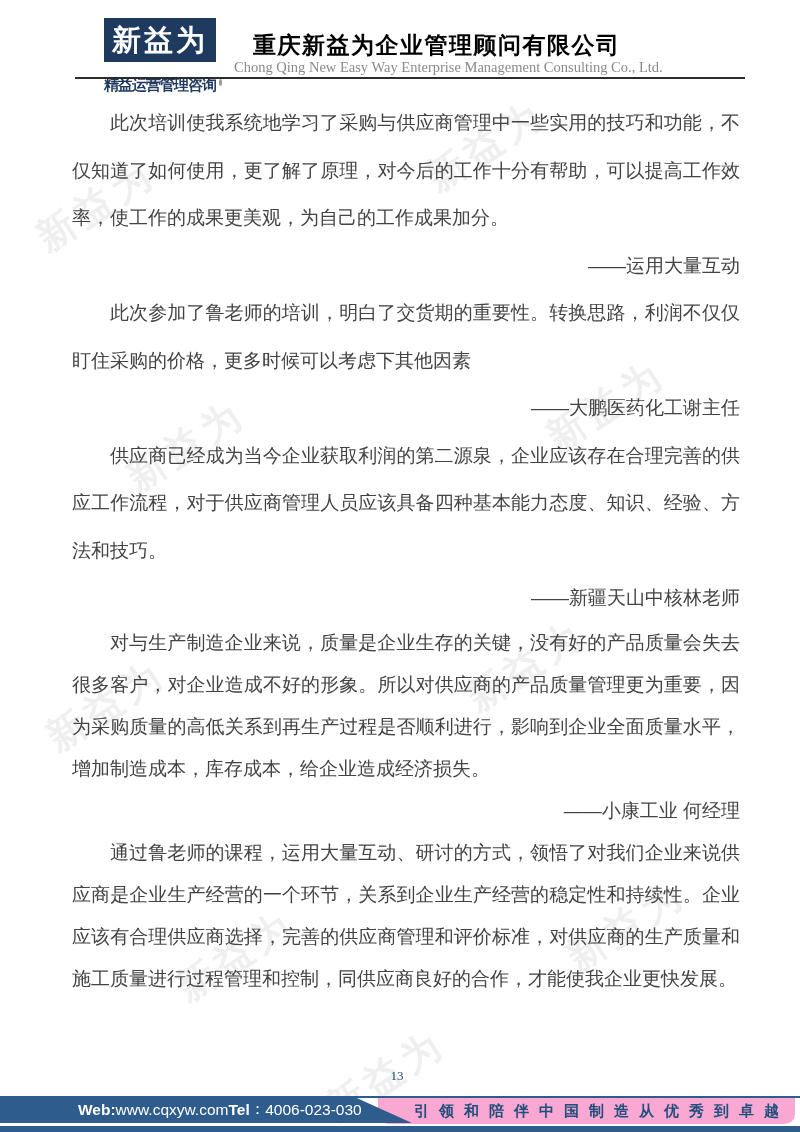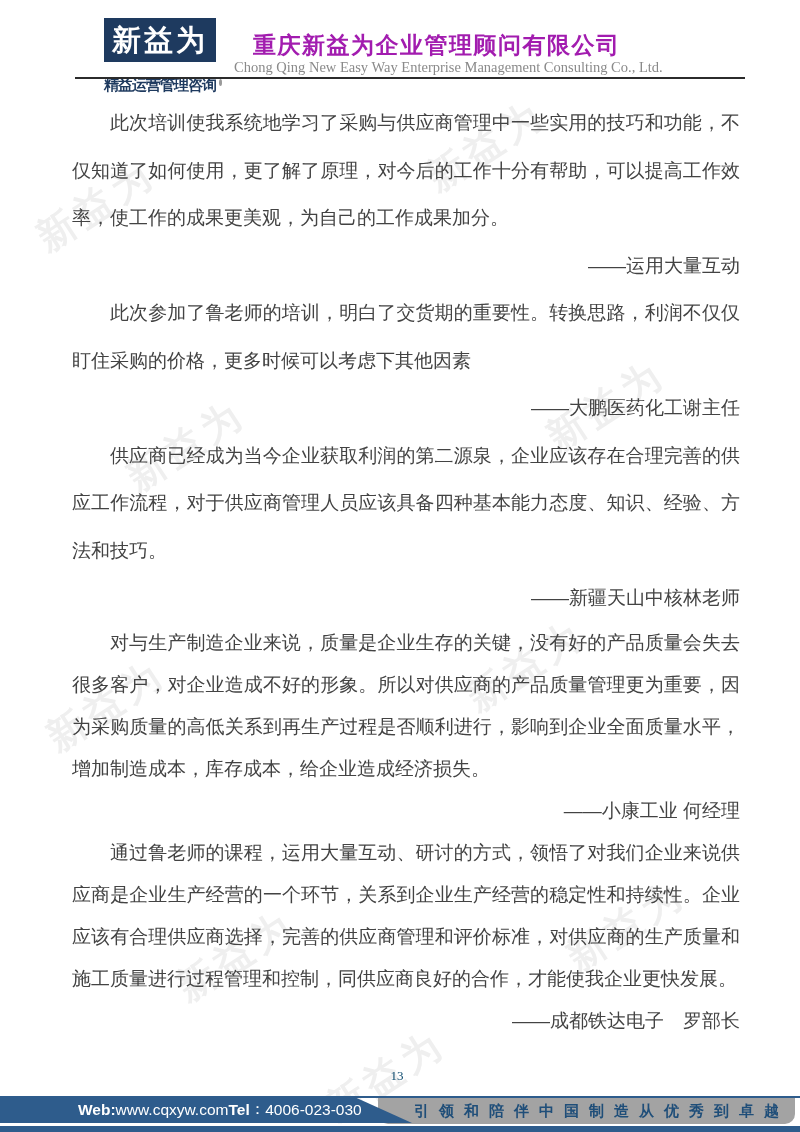--- a/index.html
+++ b/index.html
@@ -19,37 +19,37 @@
   .wm:nth-of-type(7){left:170px;top:930px;}
   .wm:nth-of-type(8){left:560px;top:900px;}
   .wm:nth-of-type(9){left:320px;top:1050px;}
   
   .logo{position:absolute;left:104px;top:18px;width:118px;}
   .logo-box{width:112px;height:44px;background:#1e3a5f;display:flex;align-items:center;justify-content:center;}
   .logo-box span{color:#ffffff;font-size:29px;font-weight:900;letter-spacing:3px;line-height:1;}
   .logo-band{margin-top:2px;display:flex;align-items:center;}
   .logo-band .band-text{font-size:15px;font-weight:900;color:#1e3a5f;letter-spacing:-1px;white-space:nowrap;margin-top:12px;}
   .logo-dot{width:7px;height:7px;border-radius:50%;background:#9a9a9a;margin-left:3px;margin-top:6px;}
-  .company-cn{position:absolute;left:253px;top:30px;font-size:23px;font-weight:700;color:#a21caf;letter-spacing:1.5px;white-space:nowrap;}
+  .company-cn{position:absolute;left:253px;top:30px;font-size:23px;font-weight:700;color:#000000;letter-spacing:1.5px;white-space:nowrap;}
   .company-en{position:absolute;left:234px;top:59px;font-size:14.5px;color:#8a8a8a;
               font-family:"Liberation Serif","DejaVu Serif",serif;white-space:nowrap;}
   .header-rule{position:absolute;left:75px;top:77px;width:670px;height:2px;background:#2b2b2b;}
   
   .body-text{position:absolute;left:72px;top:99px;width:668px;color:#434343;font-size:19px;text-align:justify;}
   .body-text p{margin:0;text-indent:2em;}
   .body-text .attr{text-indent:0;text-align:right;}
   .lh47 p{line-height:47.5px;}
   .lh42 p{line-height:42px;}
   
   .page-num{position:absolute;left:0;top:1068px;width:794px;text-align:center;font-size:13px;color:#0c4a6e;
             font-family:"Liberation Serif","DejaVu Serif",serif;}
   
   .footer{position:absolute;left:0;top:1095px;width:800px;height:37px;}
   .footer-topline{position:absolute;left:0;top:1px;right:0;height:2px;background:#2e5c8c;z-index:1;}
-  .footer-pill{position:absolute;left:378px;top:3px;right:5px;height:26px;background:#a3a3a3;
+  .footer-pill{position:absolute;left:378px;top:3px;right:5px;height:26px;background:#f9a8d4;
                border-radius:0 0 10px 10px;z-index:2;display:flex;align-items:center;justify-content:center;}
   .footer-slogan{font-size:15px;font-weight:700;color:#1f4e79;letter-spacing:10px;white-space:nowrap;padding-left:30px;}
   .footer-block{position:absolute;left:0;top:1px;width:412px;height:27px;background:#2e5c8c;z-index:3;
                 clip-path:polygon(0 0,85.5% 0,100% 100%,0 100%);
                 display:flex;align-items:center;padding-left:78px;box-sizing:border-box;}
   .footer-block,.footer-block span{color:#ffffff;font-size:15.5px;white-space:nowrap;}
   .footer-block .bold{font-weight:700;}
   .footer-strip{position:absolute;left:0;bottom:0;right:0;height:6px;background:#2e5c8c;z-index:4;}
 </style>
 </head>
@@ -97,21 +97,20 @@
       <p class="attr">——新疆天山中核林老师</p>
     </div>
 
     <div class="lh42">
       <p>对与生产制造企业来说，质量是企业生存的关键，没有好的产品质量会失去很多客户，对企业造成不好的形象。所以对供应商的产品质量管理更为重要，因为采购质量的高低关系到再生产过程是否顺利进行，影响到企业全面质量水平，增加制造成本，库存成本，给企业造成经济损失。</p>
       <p class="attr">——小康工业 何经理</p>
     </div>
 
     <div class="lh42">
       <p>通过鲁老师的课程，运用大量互动、研讨的方式，领悟了对我们企业来说供应商是企业生产经营的一个环节，关系到企业生产经营的稳定性和持续性。企业应该有合理供应商选择，完善的供应商管理和评价标准，对供应商的生产质量和施工质量进行过程管理和控制，同供应商良好的合作，才能使我企业更快发展。</p>
-      <p class="attr">——成都铁达电子　罗部长</p>
     </div>
 
   </div>
 
   <div class="page-num">13</div>
 
   <div class="footer">
     <div class="footer-topline"></div>
     <div class="footer-pill">
       <span class="footer-slogan">引领和陪伴中国制造从优秀到卓越</span>

